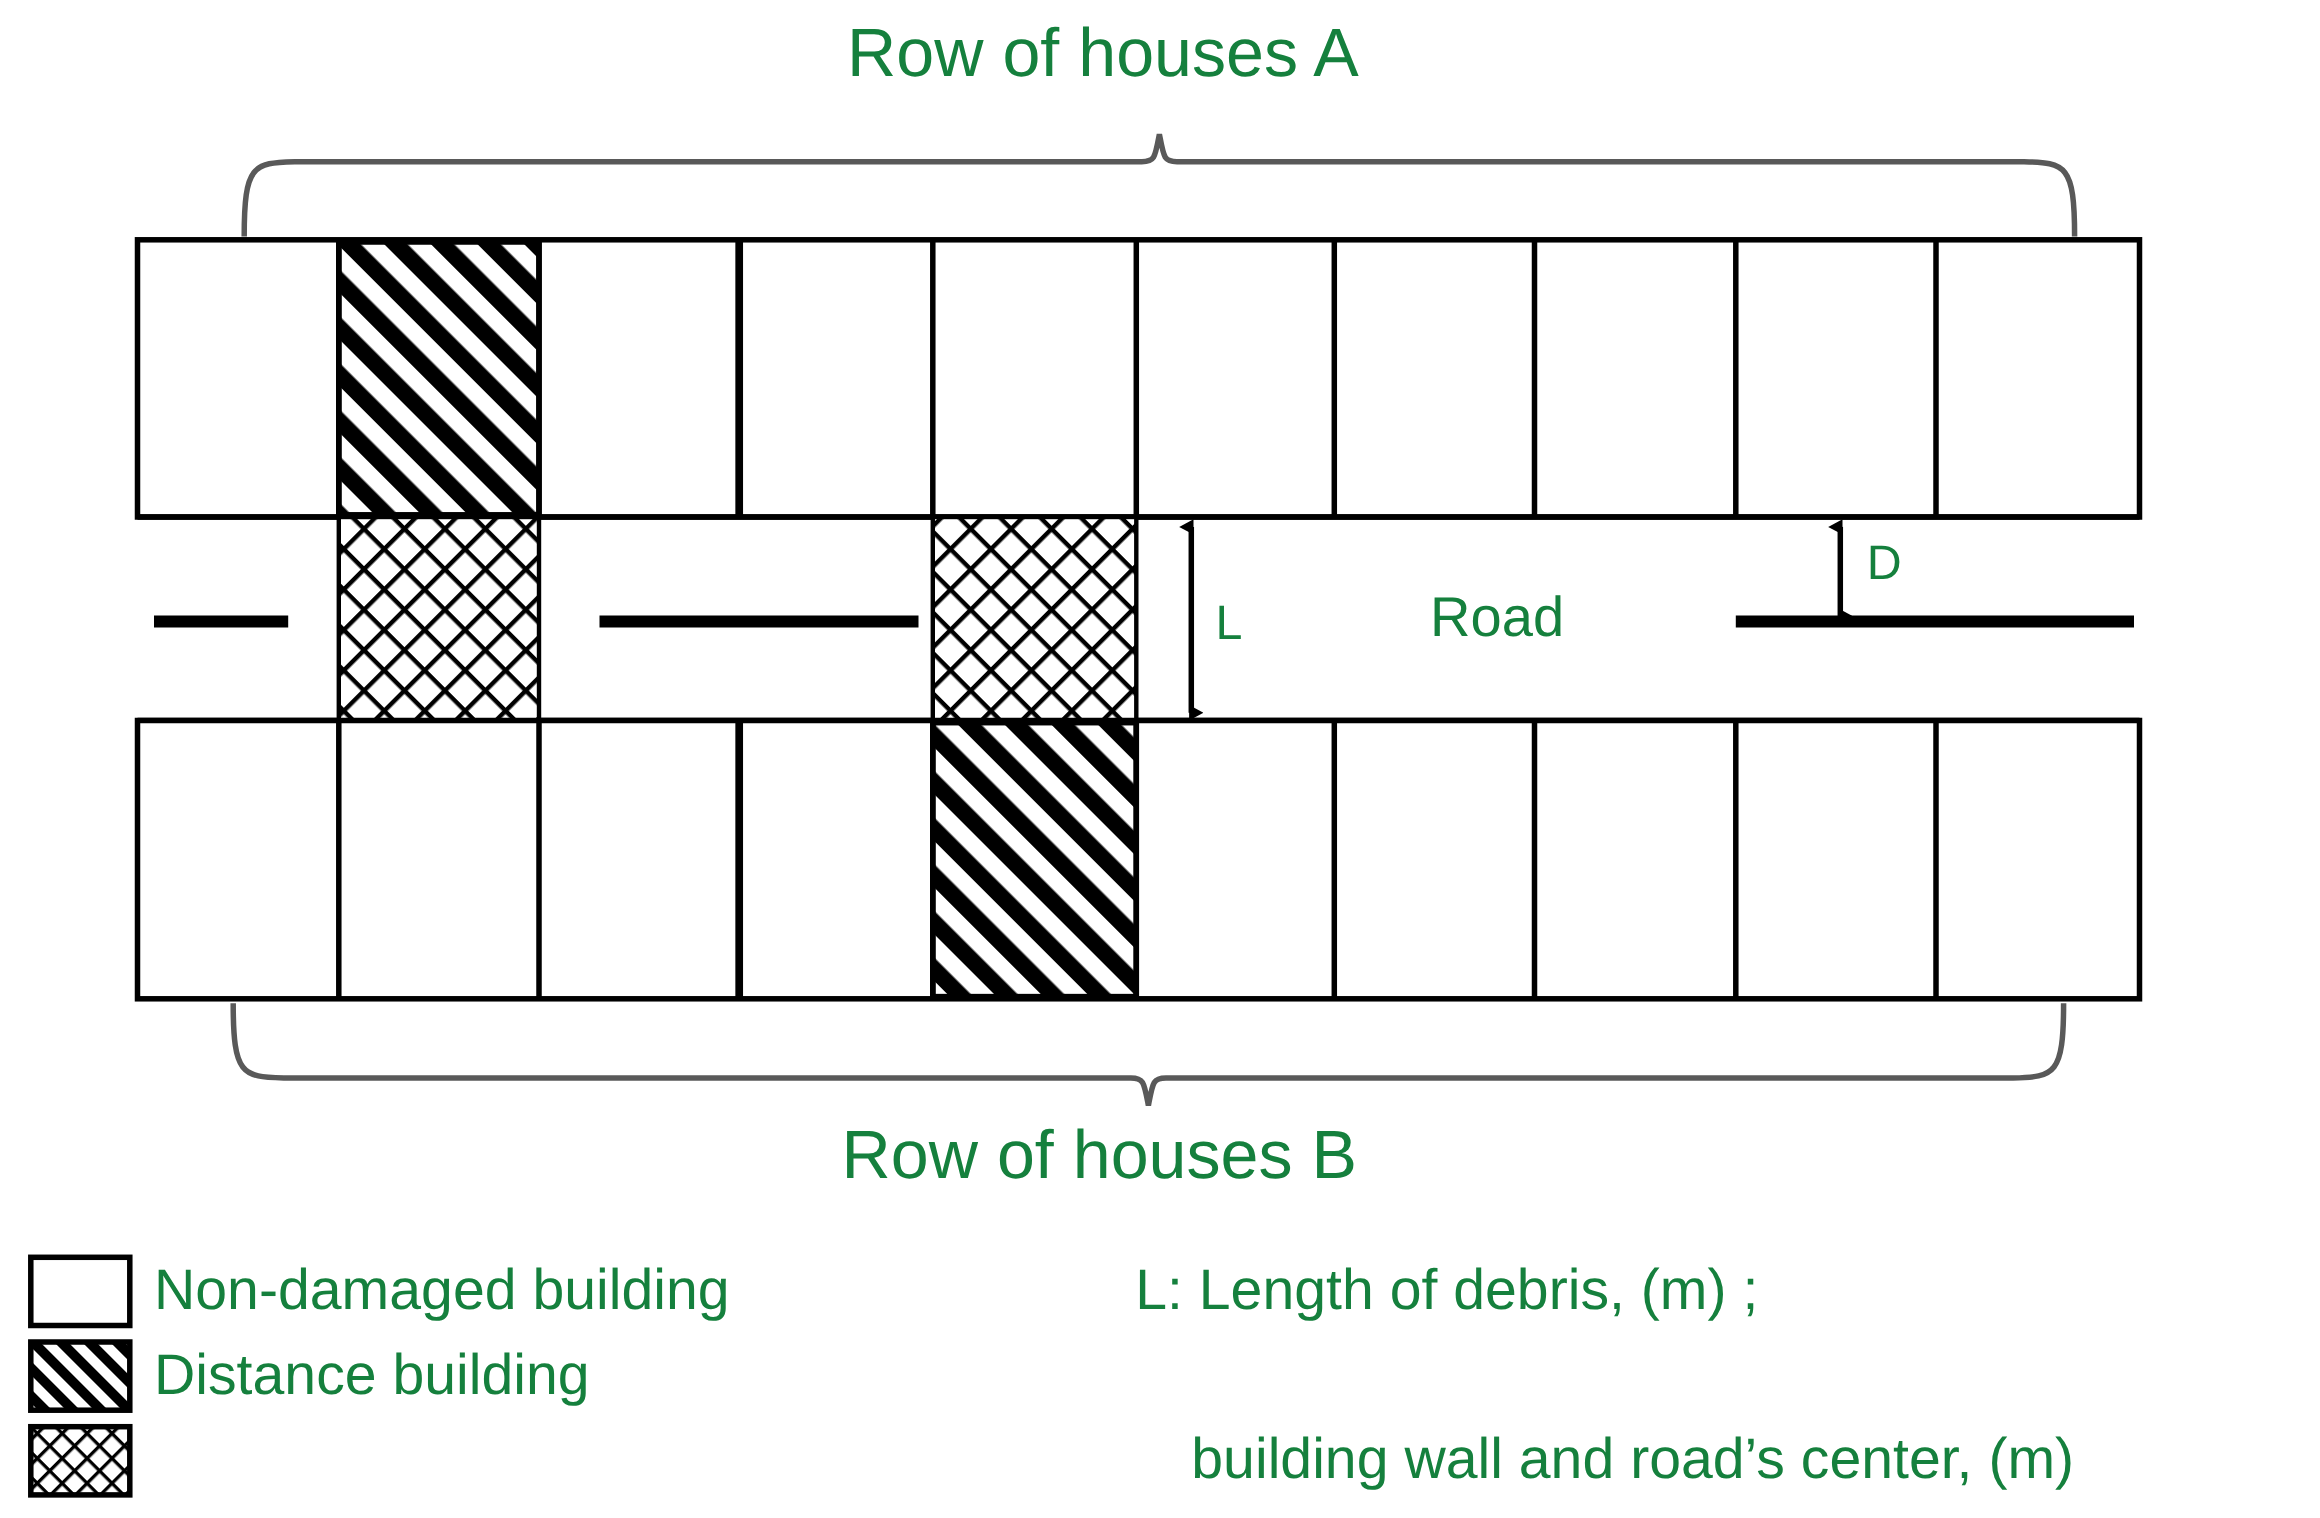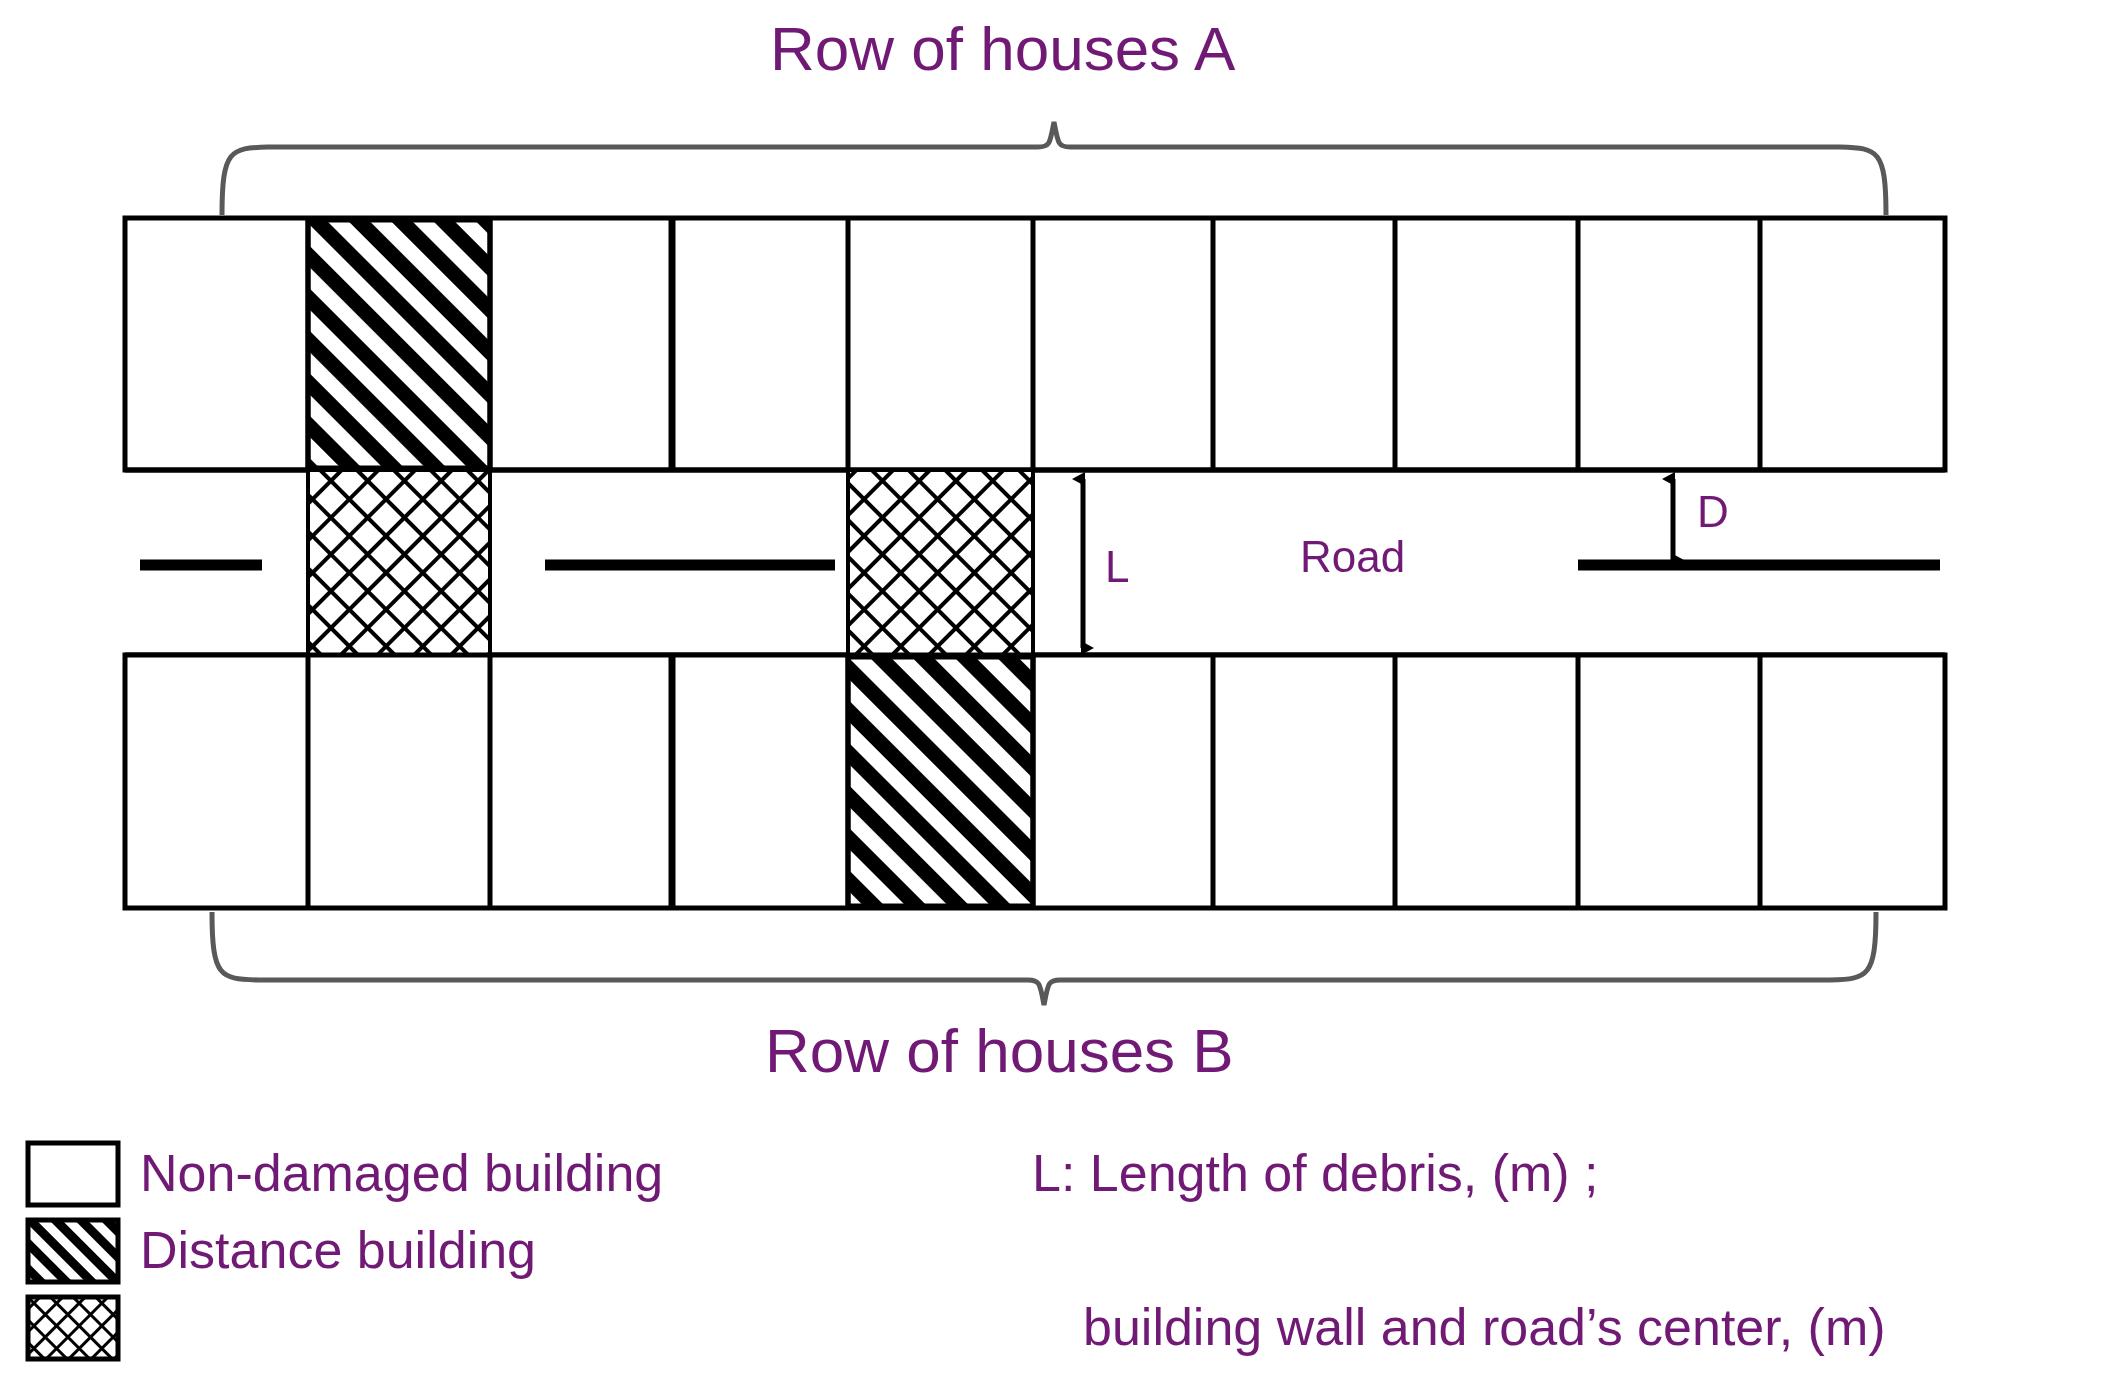--- a/index.html
+++ b/index.html
@@ -23,28 +23,28 @@
     position: absolute;
     left: 0;
     top: 0;
     width: 2109px;
     height: 1380px;
   }
   .txt {
     position: absolute;
     white-space: pre;
     font-family: "Liberation Sans", sans-serif;
-    color: #701a75;
+    color: #15803d;
     line-height: 1;
   }
   .title-label {
     font-size: 62px;
   }
   .road-label {
-    font-size: 44px;
+    font-size: 51px;
   }
   .dim-label {
     font-size: 44px;
   }
   .legend-text {
     font-size: 52px;
   }
 </style>
 </head>
 <body>

